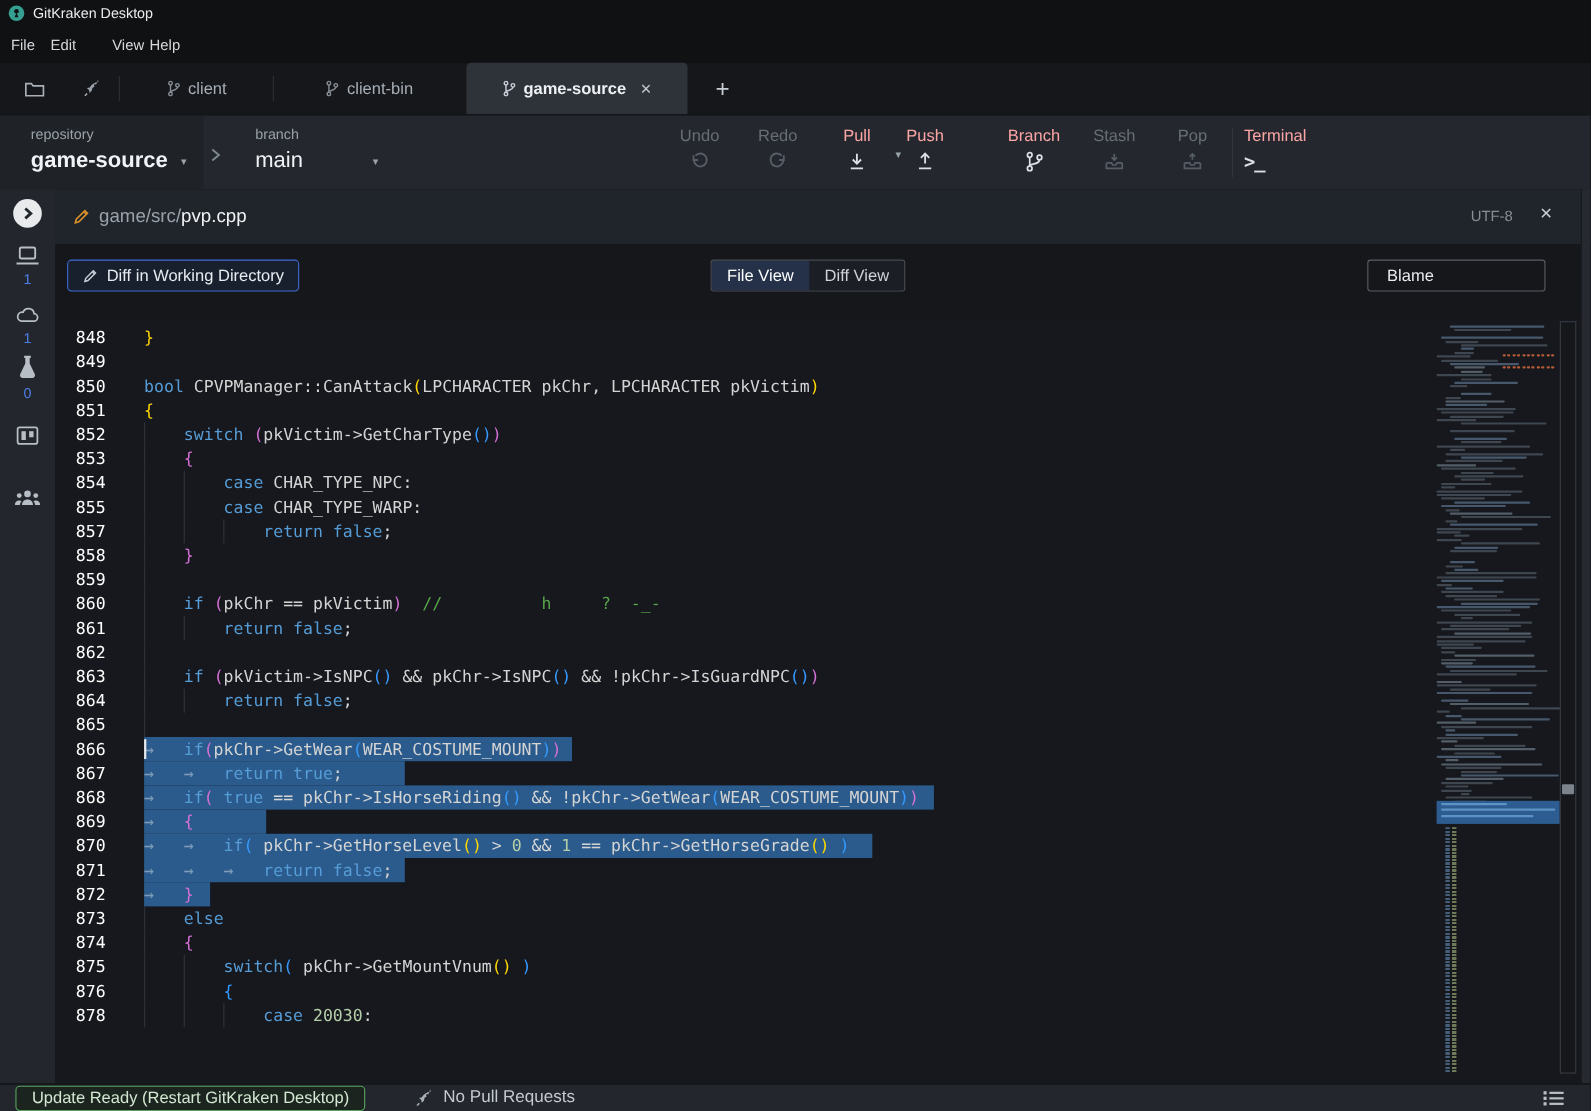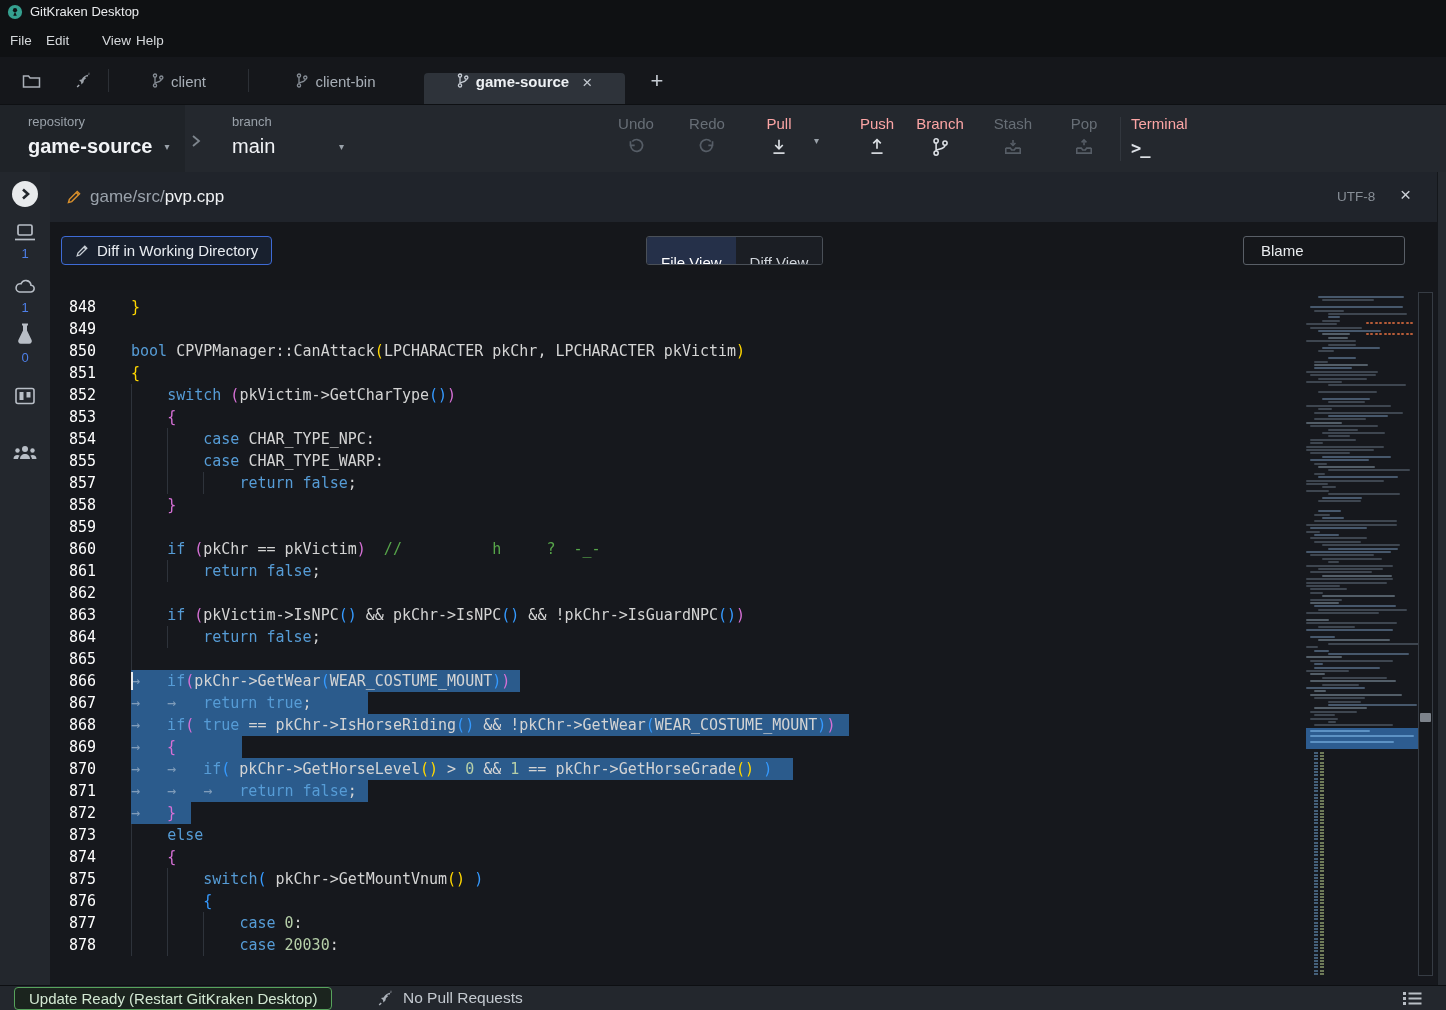--- a/index.html
+++ b/index.html
@@ -10,21 +10,21 @@
   svg{display:block;}
 
   
   #titlebar{left:0;top:0;width:1446px;height:24px;background:#0f1113;}
   #titlebar .t{left:30px;top:4px;font-size:13px;color:#e9ebed;}
   #menubar{left:0;top:24px;width:1446px;height:33px;background:#0f1113;}
   .menu-item{top:0;height:33px;line-height:33px;font-size:13.5px;color:#d6d9dc;cursor:default;}
 
   
   #tabbar{left:0;top:57px;width:1446px;height:47px;background:#15171b;}
-  .tab{top:16px;height:47px;display:flex;justify-content:center;gap:7px;color:#a7aeb6;font-size:15px;}
+  .tab{top:0;height:47px;display:flex;align-items:center;justify-content:center;gap:7px;color:#a7aeb6;font-size:15px;}
   .tab .bicon{color:#868d95;}
   .tab.active{background:#2e333a;border-radius:4px 4px 0 0;color:#eef1f4;font-weight:bold;}
   .tab.active .bicon{color:#c8ced6;}
   .tabx{font-size:17px;color:#c3c9d0;font-weight:normal;margin-left:6px;}
   .iconbtn{top:0;height:47px;display:flex;align-items:center;justify-content:center;color:#aab0b8;}
   .vsep{top:12px;width:1px;height:23px;background:#2c3036;}
   #addtab{font-size:22px;color:#c6ccd3;font-weight:normal;}
 
   
   #toolbar{left:0;top:104px;width:1446px;height:68px;background:#24282e;border-top:1px solid #0e1013;box-sizing:border-box;}
@@ -51,21 +51,21 @@
   #fileheader{left:0;top:0;width:1396px;height:50px;background:#20242b;}
   .fpath{font-size:17px;color:#9aa2ab;}
   .fname{color:#f1f3f5;}
   .encoding{font-size:13.5px;color:#878e96;}
   .fclose{font-size:19px;color:#ccd1d7;}
 
   #filetoolbar{left:0;top:50px;width:1396px;height:68px;background:#15171b;}
   #editbtn{left:11px;top:14px;height:29px;padding:0 13px;display:flex;align-items:center;gap:8px;
            border:1px solid #3e6bd6;border-radius:4px;background:#18202e;color:#e8ecf1;font-size:15px;box-sizing:border-box;}
   #viewtoggle{left:596px;top:14px;height:29px;display:flex;border:1px solid #4a5058;border-radius:3px;box-sizing:border-box;overflow:hidden;}
-  .vt{height:27px;line-height:27px;padding:12px 14px;font-size:15px;color:#cfd4da;background:#1b1e24;}
+  .vt{height:27px;line-height:27px;padding:0 14px;font-size:15px;color:#cfd4da;background:#1b1e24;}
   .vt.active{background:#253049;color:#ffffff;}
   #bh-group{left:1193px;top:14px;height:29px;display:flex;border:1px solid #595f67;border-radius:3px;box-sizing:border-box;overflow:hidden;}
   .bh{height:27px;line-height:27px;padding:0 17px;font-size:15px;color:#e9ecef;background:transparent;}
   .bh + .bh{border-left:3px solid #0ea5e9;margin-top:28px;}
 
   
   #editor{left:0;top:118px;width:1396px;height:695px;background:#16181d;overflow:hidden;}
   #code-scroll{position:absolute;left:0;top:6px;width:1250px;}
   .crow{display:flex;height:22px;font-family:"DejaVu Sans Mono",monospace;font-size:15px;line-height:22px;white-space:pre;}
   .gnum{flex:none;width:46px;text-align:right;color:#ffffff;}
@@ -198,21 +198,21 @@
   </div>
   <div class="abs tbtn" style="left:748px;width:62px">
     <span class="tlabel">Pull</span>
     <svg class="ticon" width="20" height="20" viewBox="0 0 18 18" fill="none" stroke="currentColor" stroke-width="1.5">
       <path d="M9 2.5v8"></path>
         <path d="M5.6 7.2L9 10.6l3.4-3.4"></path>
         <path d="M4 14.5h10"></path>
     </svg>
   </div>
   <span class="abs caret" style="left:814px;top:30px">▾</span>
-  <div class="abs tbtn" style="left:846px;width:62px">
+  <div class="abs tbtn" style="left:810px;width:62px">
     <span class="tlabel">Push</span>
     <svg class="ticon" width="20" height="20" viewBox="0 0 18 18" fill="none" stroke="currentColor" stroke-width="1.5">
       <path d="M9 10.5v-8"></path>
         <path d="M5.6 5.8L9 2.4l3.4 3.4"></path>
         <path d="M4 14.5h10"></path>
     </svg>
   </div>
   <div class="abs tbtn" style="left:908px;width:64px">
     <span class="tlabel">Branch</span>
     <svg class="ticon" width="20" height="20" viewBox="0 0 18 18" fill="none" stroke="currentColor" stroke-width="1.4">
@@ -346,21 +346,20 @@
           <div class="crow"><div class="gnum">867</div><div class="ccode"><div class="selhl" style="width: 237px;"></div><span class="ctext"><span class="tk-t">→</span><span class="tk-t">→</span><span class="tk-k">return</span><span class="tk-i"> </span><span class="tk-k">true</span><span class="tk-i">;</span></span></div></div>
           <div class="crow"><div class="gnum">868</div><div class="ccode"><div class="selhl" style="width: 718px;"></div><span class="ctext"><span class="tk-t">→</span><span class="tk-k">if</span><span class="tk-p">(</span><span class="tk-i"> </span><span class="tk-k">true</span><span class="tk-i"> == pkChr-&gt;IsHorseRiding</span><span class="tk-u">()</span><span class="tk-i"> &amp;&amp; !pkChr-&gt;GetWear</span><span class="tk-u">(</span><span class="tk-i">WEAR_COSTUME_MOUNT</span><span class="tk-u">)</span><span class="tk-p">)</span></span></div></div>
           <div class="crow"><div class="gnum">869</div><div class="ccode"><div class="selhl" style="width: 111px;"></div><span class="ctext"><span class="tk-t">→</span><span class="tk-p">{</span></span></div></div>
           <div class="crow"><div class="gnum">870</div><div class="ccode"><div class="selhl" style="width: 662px;"></div><span class="ctext"><span class="tk-t">→</span><span class="tk-t">→</span><span class="tk-k">if</span><span class="tk-u">(</span><span class="tk-i"> pkChr-&gt;GetHorseLevel</span><span class="tk-y">()</span><span class="tk-i"> &gt; </span><span class="tk-n">0</span><span class="tk-i"> &amp;&amp; </span><span class="tk-n">1</span><span class="tk-i"> == pkChr-&gt;GetHorseGrade</span><span class="tk-y">()</span><span class="tk-i"> </span><span class="tk-u">)</span></span></div></div>
           <div class="crow"><div class="gnum">871</div><div class="ccode"><div class="selhl" style="width: 237px;"></div><span class="ctext"><span class="tk-t">→</span><span class="tk-t">→</span><span class="tk-t">→</span><span class="tk-k">return</span><span class="tk-i"> </span><span class="tk-k">false</span><span class="tk-i">;</span></span></div></div>
           <div class="crow"><div class="gnum">872</div><div class="ccode"><div class="selhl" style="width: 60px;"></div><span class="ctext"><span class="tk-t">→</span><span class="tk-p">}</span></span></div></div>
           <div class="crow"><div class="gnum">873</div><div class="ccode"><i class="guide" style="left: 0ch;"></i><span class="ctext"><span class="tk-w">    </span><span class="tk-k">else</span></span></div></div>
           <div class="crow"><div class="gnum">874</div><div class="ccode"><i class="guide" style="left: 0ch;"></i><span class="ctext"><span class="tk-w">    </span><span class="tk-p">{</span></span></div></div>
           <div class="crow"><div class="gnum">875</div><div class="ccode"><i class="guide" style="left: 0ch;"></i><i class="guide" style="left: 4ch;"></i><span class="ctext"><span class="tk-w">        </span><span class="tk-k">switch</span><span class="tk-u">(</span><span class="tk-i"> pkChr-&gt;GetMountVnum</span><span class="tk-y">()</span><span class="tk-i"> </span><span class="tk-u">)</span></span></div></div>
           <div class="crow"><div class="gnum">876</div><div class="ccode"><i class="guide" style="left: 0ch;"></i><i class="guide" style="left: 4ch;"></i><span class="ctext"><span class="tk-w">        </span><span class="tk-u">{</span></span></div></div>
-          <div class="crow"><div class="gnum">877</div><div class="ccode"><i class="guide" style="left: 0ch;"></i><i class="guide" style="left: 4ch;"></i><i class="guide" style="left: 8ch;"></i><span class="ctext"><span class="tk-w">            </span><span class="tk-k">case</span><span class="tk-i"> </span><span class="tk-n">0</span><span class="tk-i">:</span></span></div></div>
           <div class="crow"><div class="gnum">878</div><div class="ccode"><i class="guide" style="left: 0ch;"></i><i class="guide" style="left: 4ch;"></i><i class="guide" style="left: 8ch;"></i><span class="ctext"><span class="tk-w">            </span><span class="tk-k">case</span><span class="tk-i"> </span><span class="tk-n">20030</span><span class="tk-i">:</span></span></div></div>
         </div>
       <div class="abs" id="minimap">
           <i style="left: 18px; top: 4px; width: 86px; background: rgb(71, 88, 108);"></i>
           <i style="left: 22px; top: 7.4px; width: 52px; background: rgb(62, 70, 80);"></i>
           <i style="left: 10px; top: 14.2px; width: 93px; background: rgb(71, 88, 108);"></i>
           <i style="left: 14px; top: 17.6px; width: 30px; background: rgb(62, 70, 80);"></i>
           <i style="left: 28px; top: 21px; width: 79px; background: rgb(62, 70, 80);"></i>
           <i style="left: 28px; top: 24.4px; width: 12px; background: rgb(71, 88, 108);"></i>
           <i style="left: 22px; top: 27.8px; width: 18px; background: rgb(62, 70, 80);"></i>

